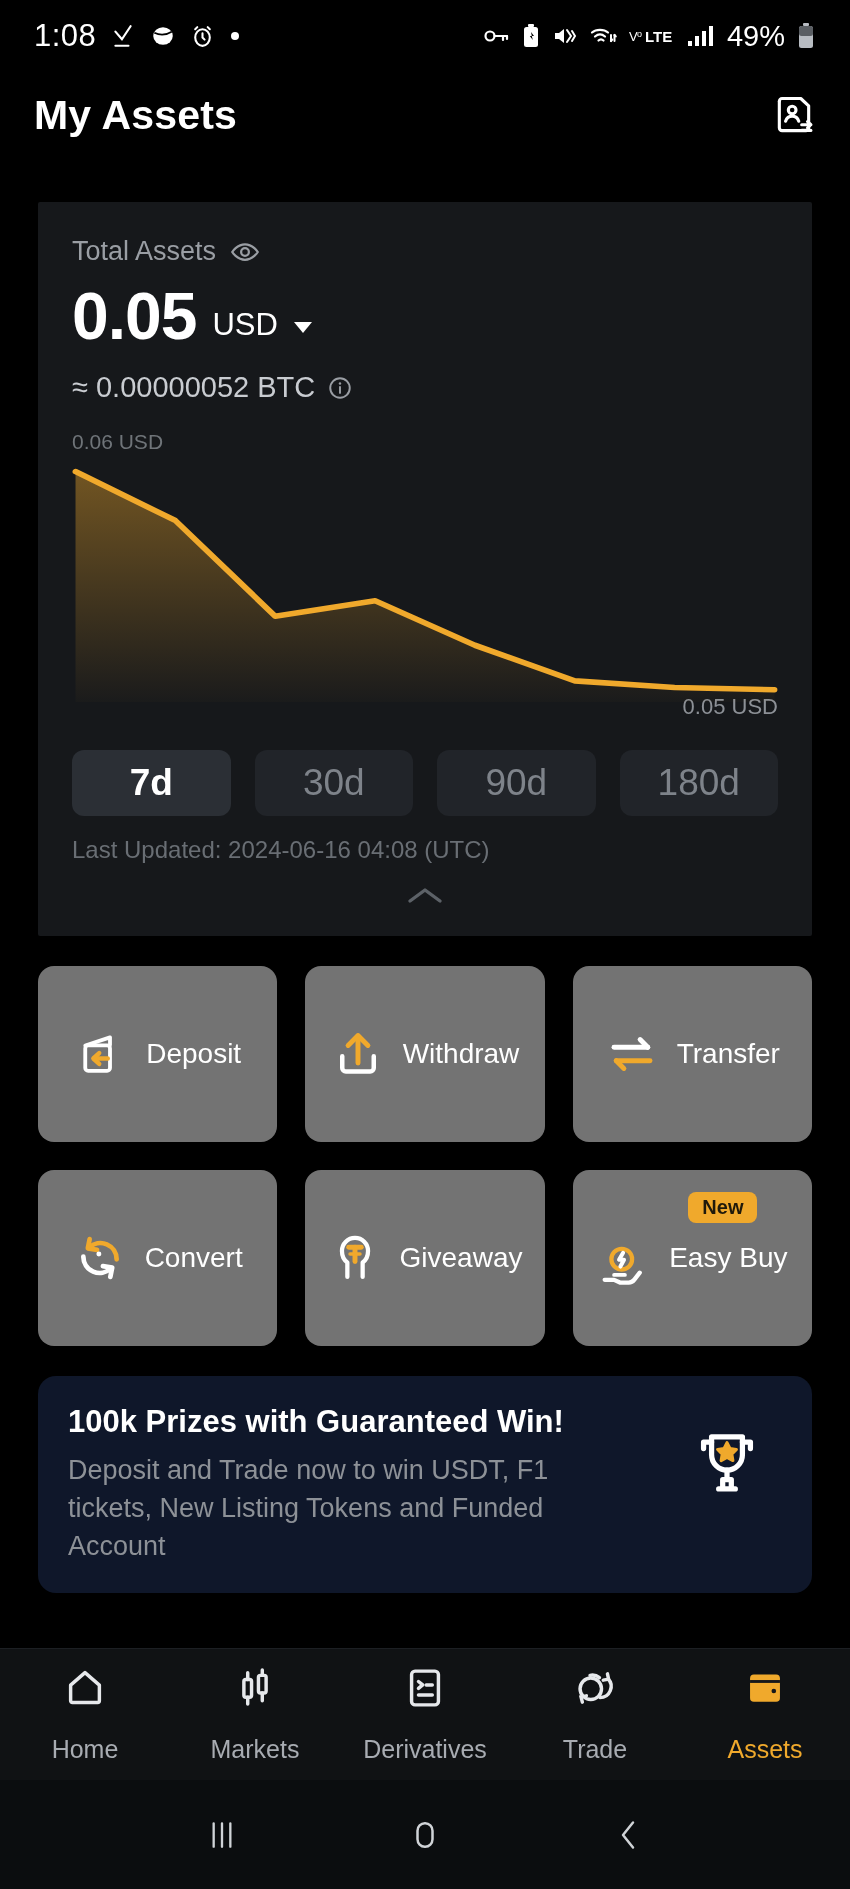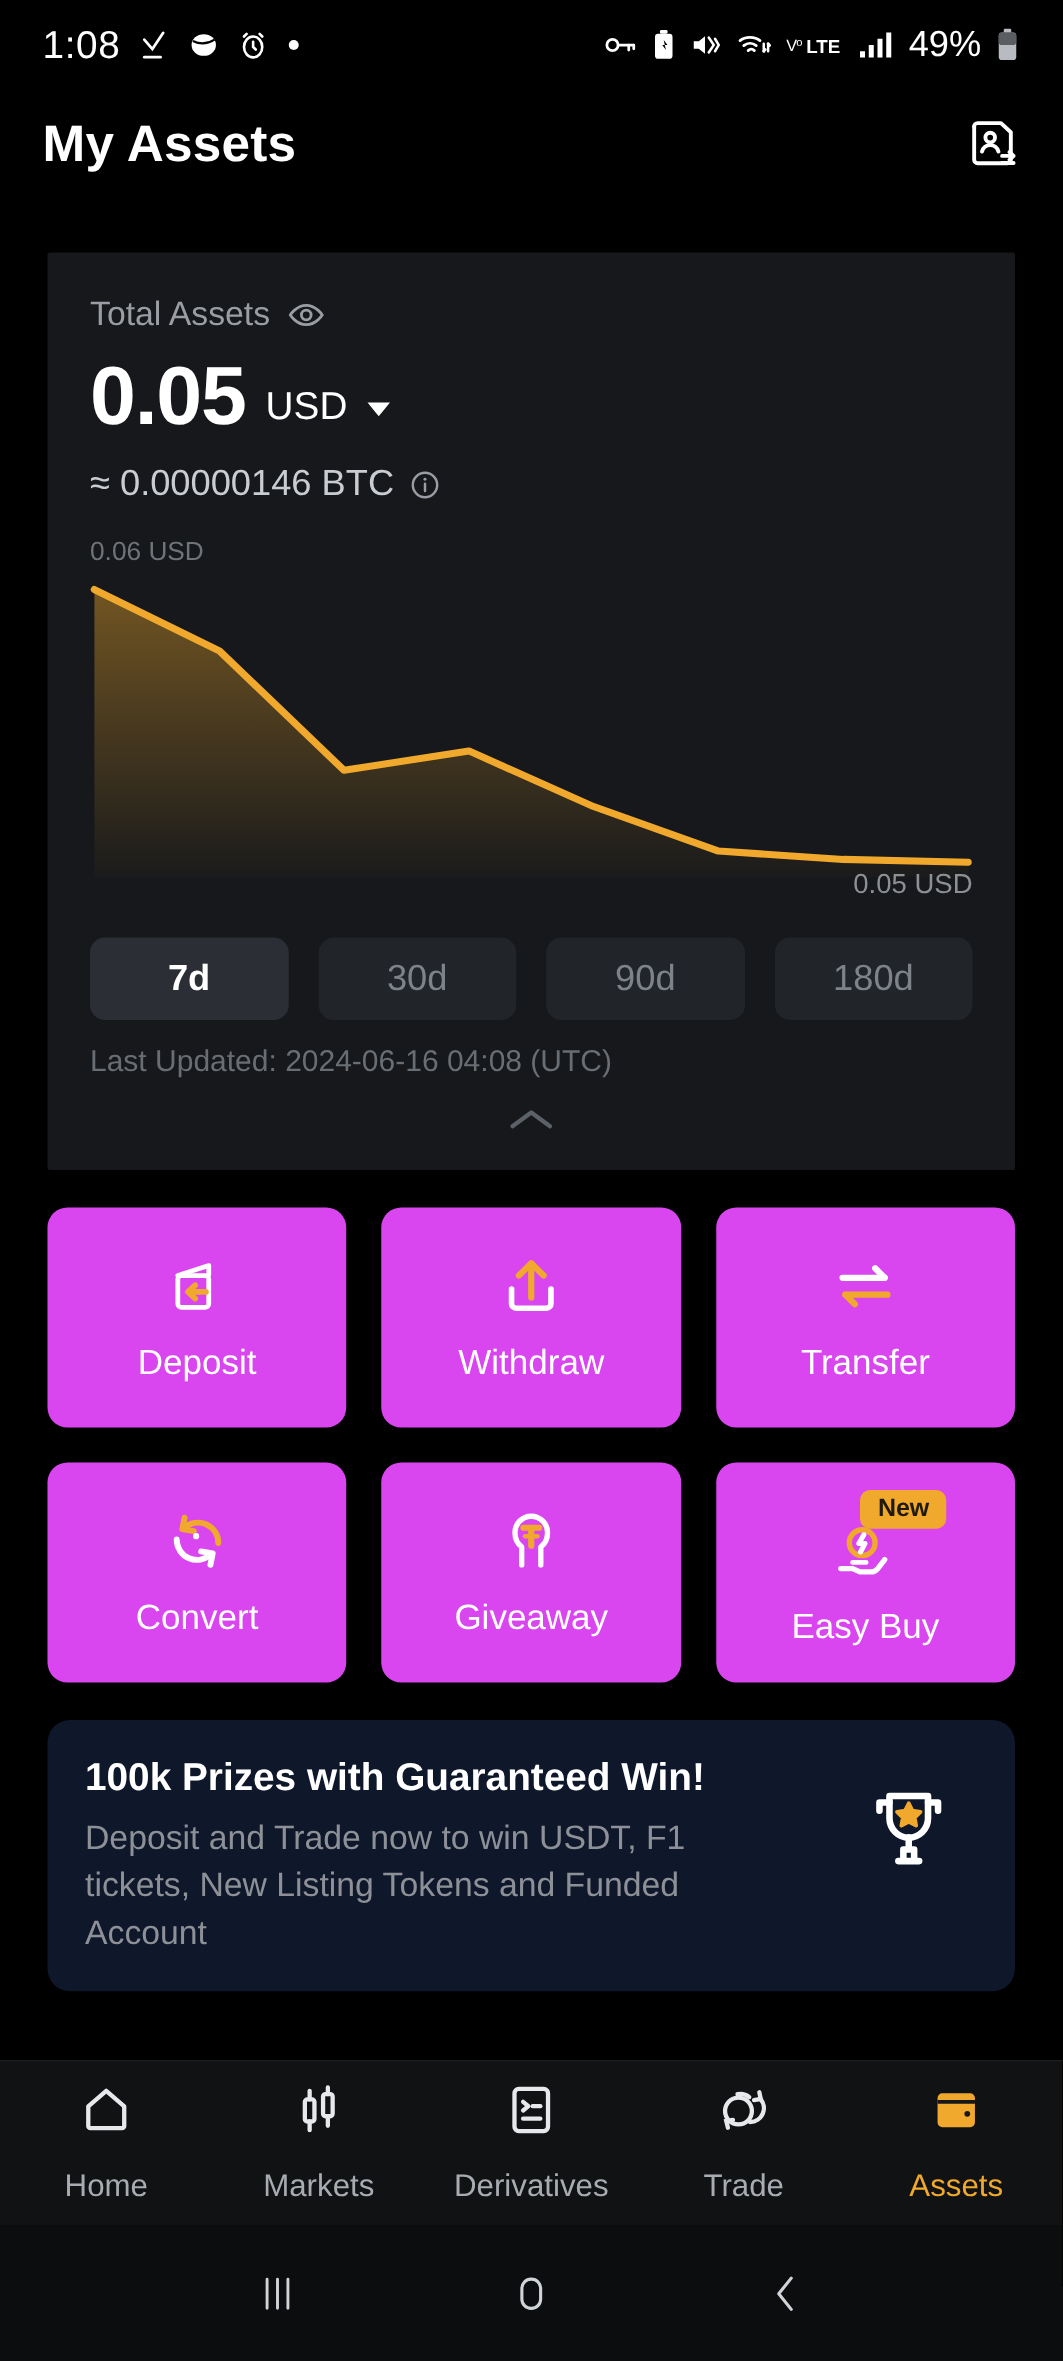--- a/index.html
+++ b/index.html
@@ -57,32 +57,32 @@
   .chart-wrap { position: relative; margin-top: 26px; height: 290px; }
   .chart-top-label { position: absolute; left: 0; top: 0; color: #6f7479; font-size: 21px; }
   .chart-bot-label { position: absolute; right: 0; bottom: 0; color: #8c9096; font-size: 22px; }
   .chart-svg { position: absolute; left: 0; top: 36px; width: 100%; height: 236px; }
 
   
   .periods { display: flex; gap: 24px; margin-top: 30px; }
   .period {
     flex: 1; height: 66px; border-radius: 12px;
     background: #212429; display: flex; align-items: center; justify-content: center;
-    color: #7e838a; font-size: 29px; font-weight: 500; cursor: pointer;
+    color: #7e838a; font-size: 37px; font-weight: 500; cursor: pointer;
   }
   .period.active { background: #2b2f35; color: #ffffff; font-weight: 700; }
 
   .last-updated { color: #696e74; font-size: 24px; margin-top: 20px; }
   .collapse { display: flex; justify-content: center; margin-top: 18px; cursor: pointer; }
 
   
   .actions { margin: 30px 38px 0 38px; display: grid; grid-template-columns: repeat(3, 1fr); gap: 28px; }
   .action-tile {
-    background: #d946ef; border-radius: 16px; height: 176px;
-    display: flex; flex-direction: column; align-items: center; justify-content: center;
+    background: #737373; border-radius: 16px; height: 176px;
+    display: flex; flex-direction: row; align-items: center; justify-content: center;
     gap: 18px; position: relative; cursor: pointer;
   }
   .action-label { color: #ffffff; font-size: 28px; }
   .new-badge {
     position: absolute; top: 22px; left: 50%; transform: translateX(-4px);
     background: #f0a92c; color: #201a0b; font-size: 20px; font-weight: 600;
     border-radius: 8px; padding: 4px 14px;
   }
 
   
@@ -233,21 +233,21 @@
         </span>
       </div>
 
       <div class="ta-amount-row">
         <span class="ta-amount">0.05</span>
         <span class="ta-cur">USD</span>
         <span class="caret-down"></span>
       </div>
 
       <div class="ta-btc-row">
-        <span class="ta-btc">≈ 0.00000146 BTC</span>
+        <span class="ta-btc">≈ 0.00000052 BTC</span>
         <span class="ico">
           <svg width="26" height="26" viewBox="0 0 24 24" fill="none" stroke="#9a9ea4" stroke-width="1.8">
             <circle cx="12" cy="12" r="9"></circle>
               <path d="M12 11v5.5" stroke-linecap="round"></path>
               <circle cx="12" cy="7.8" r="1.1" fill="#9a9ea4" stroke="none"></circle>
           </svg>
         </span>
       </div>
 
       <div class="chart-wrap">

